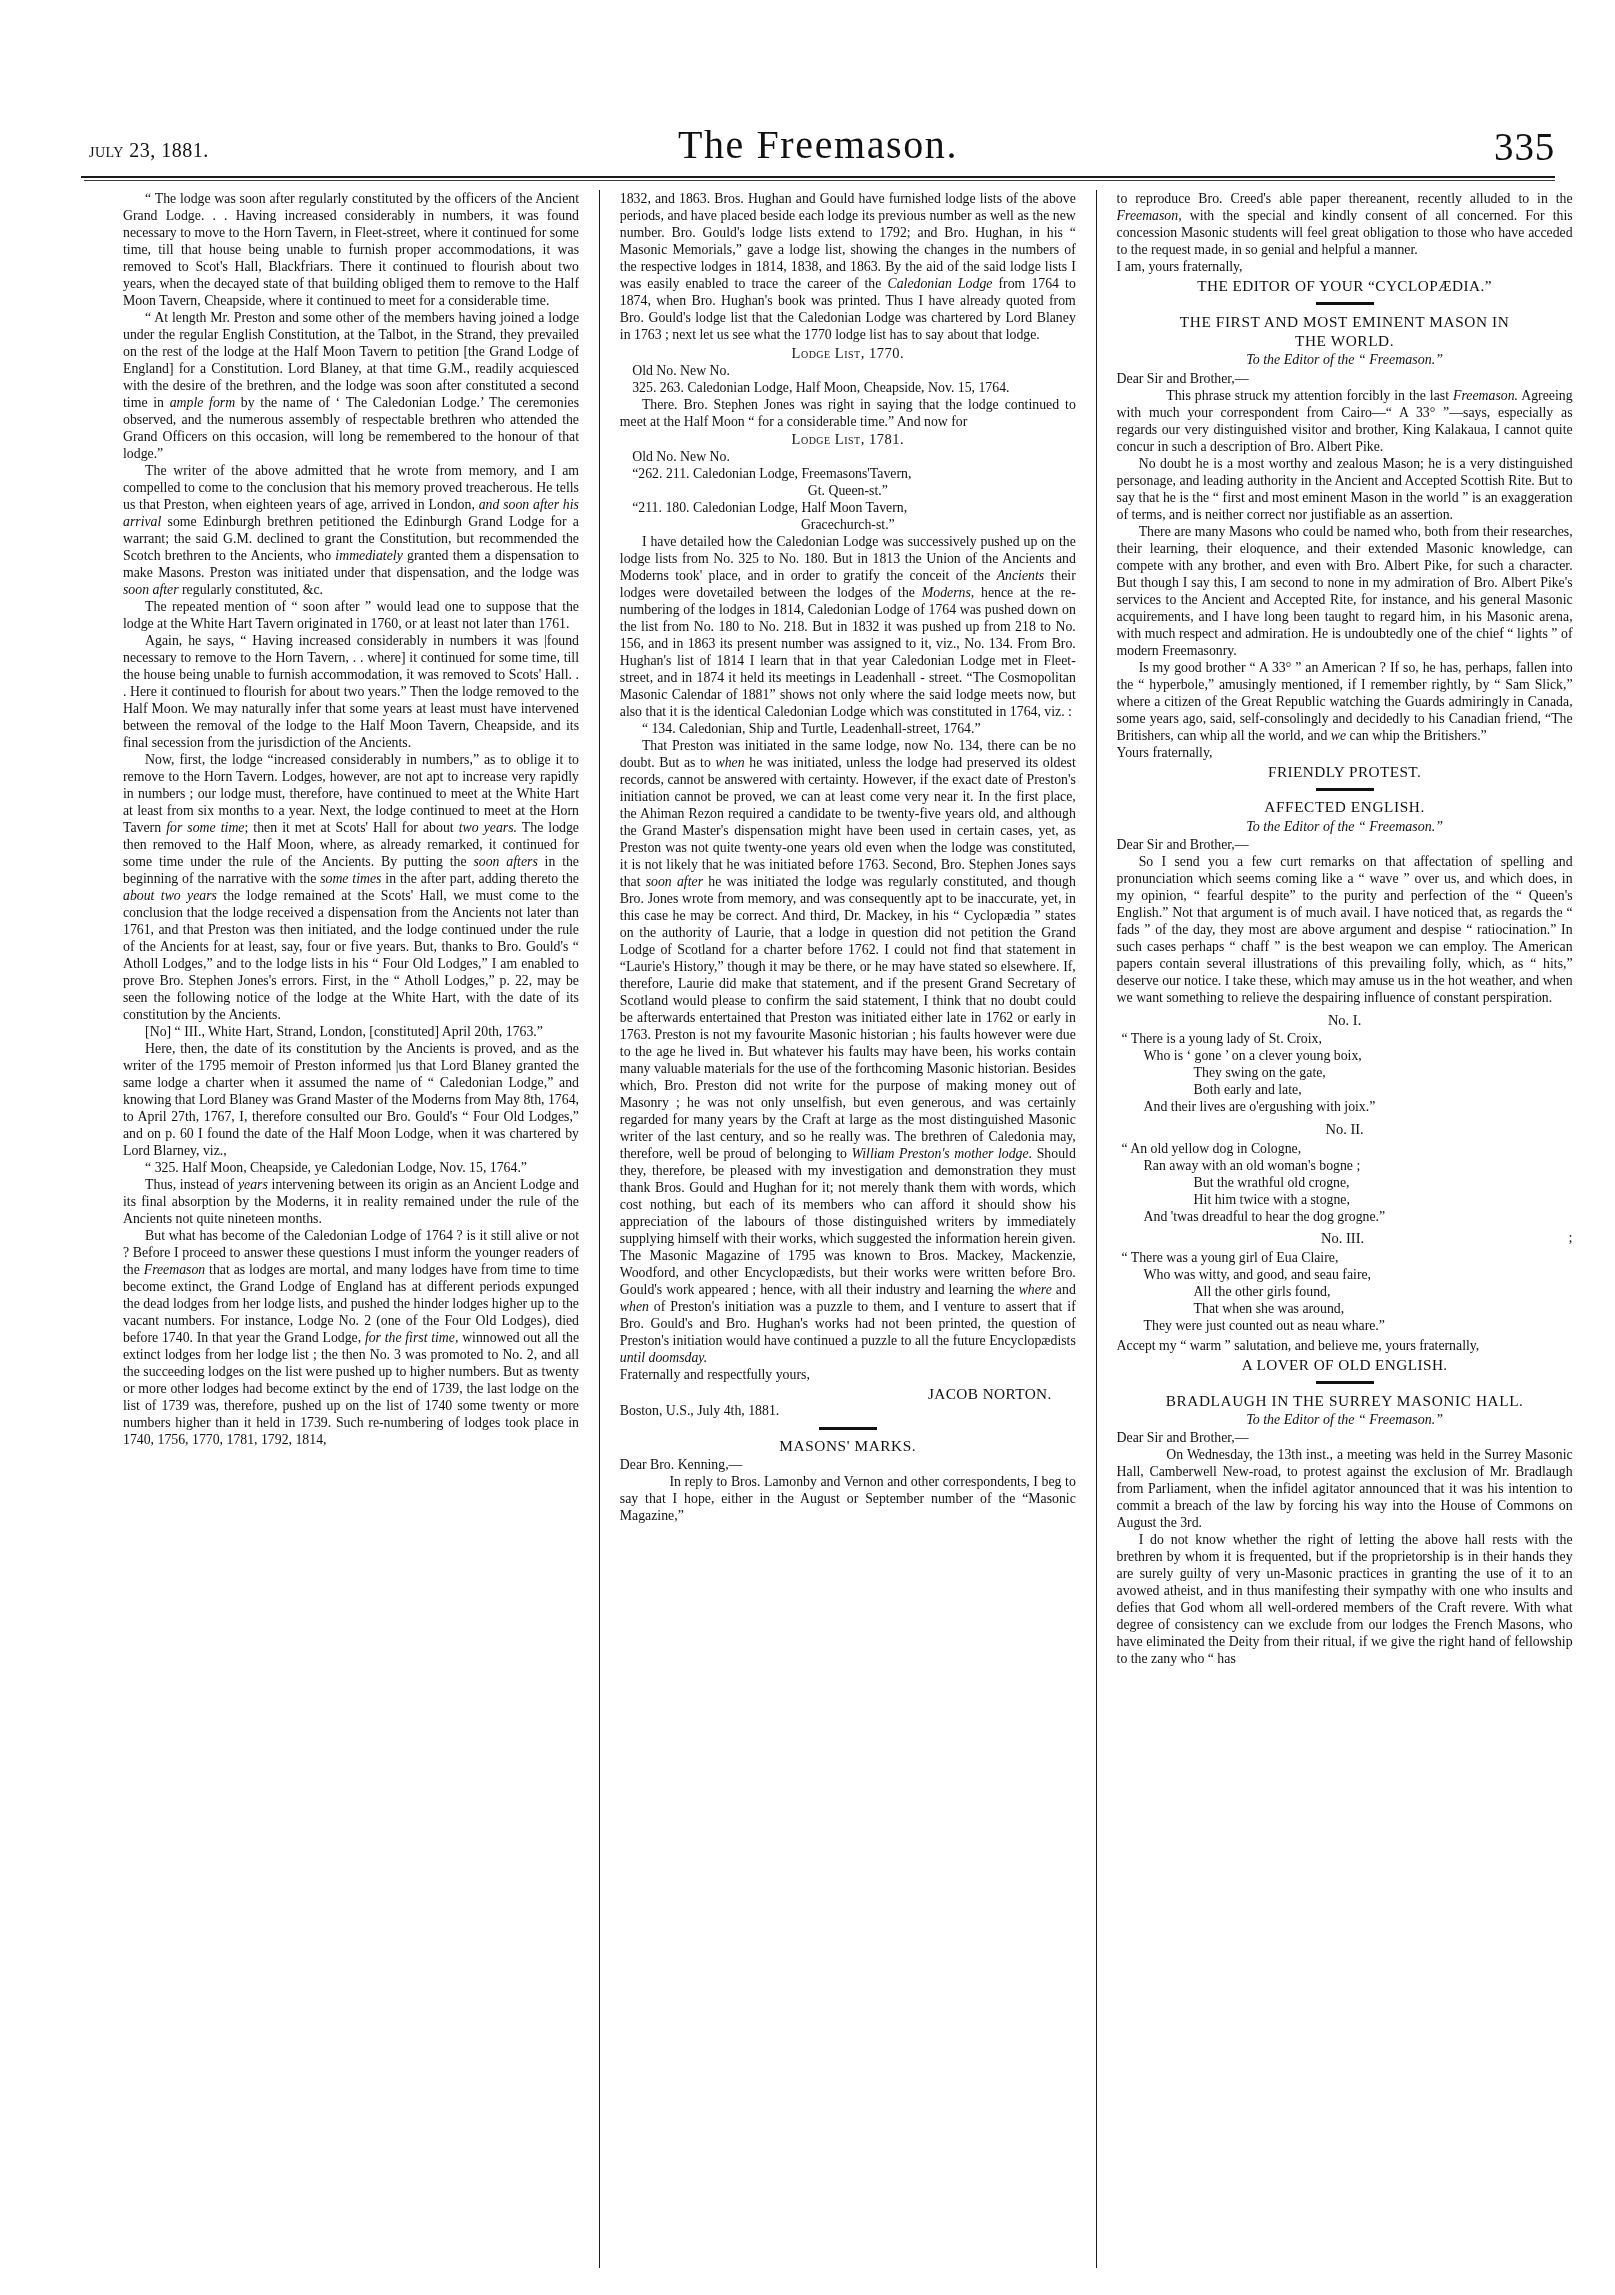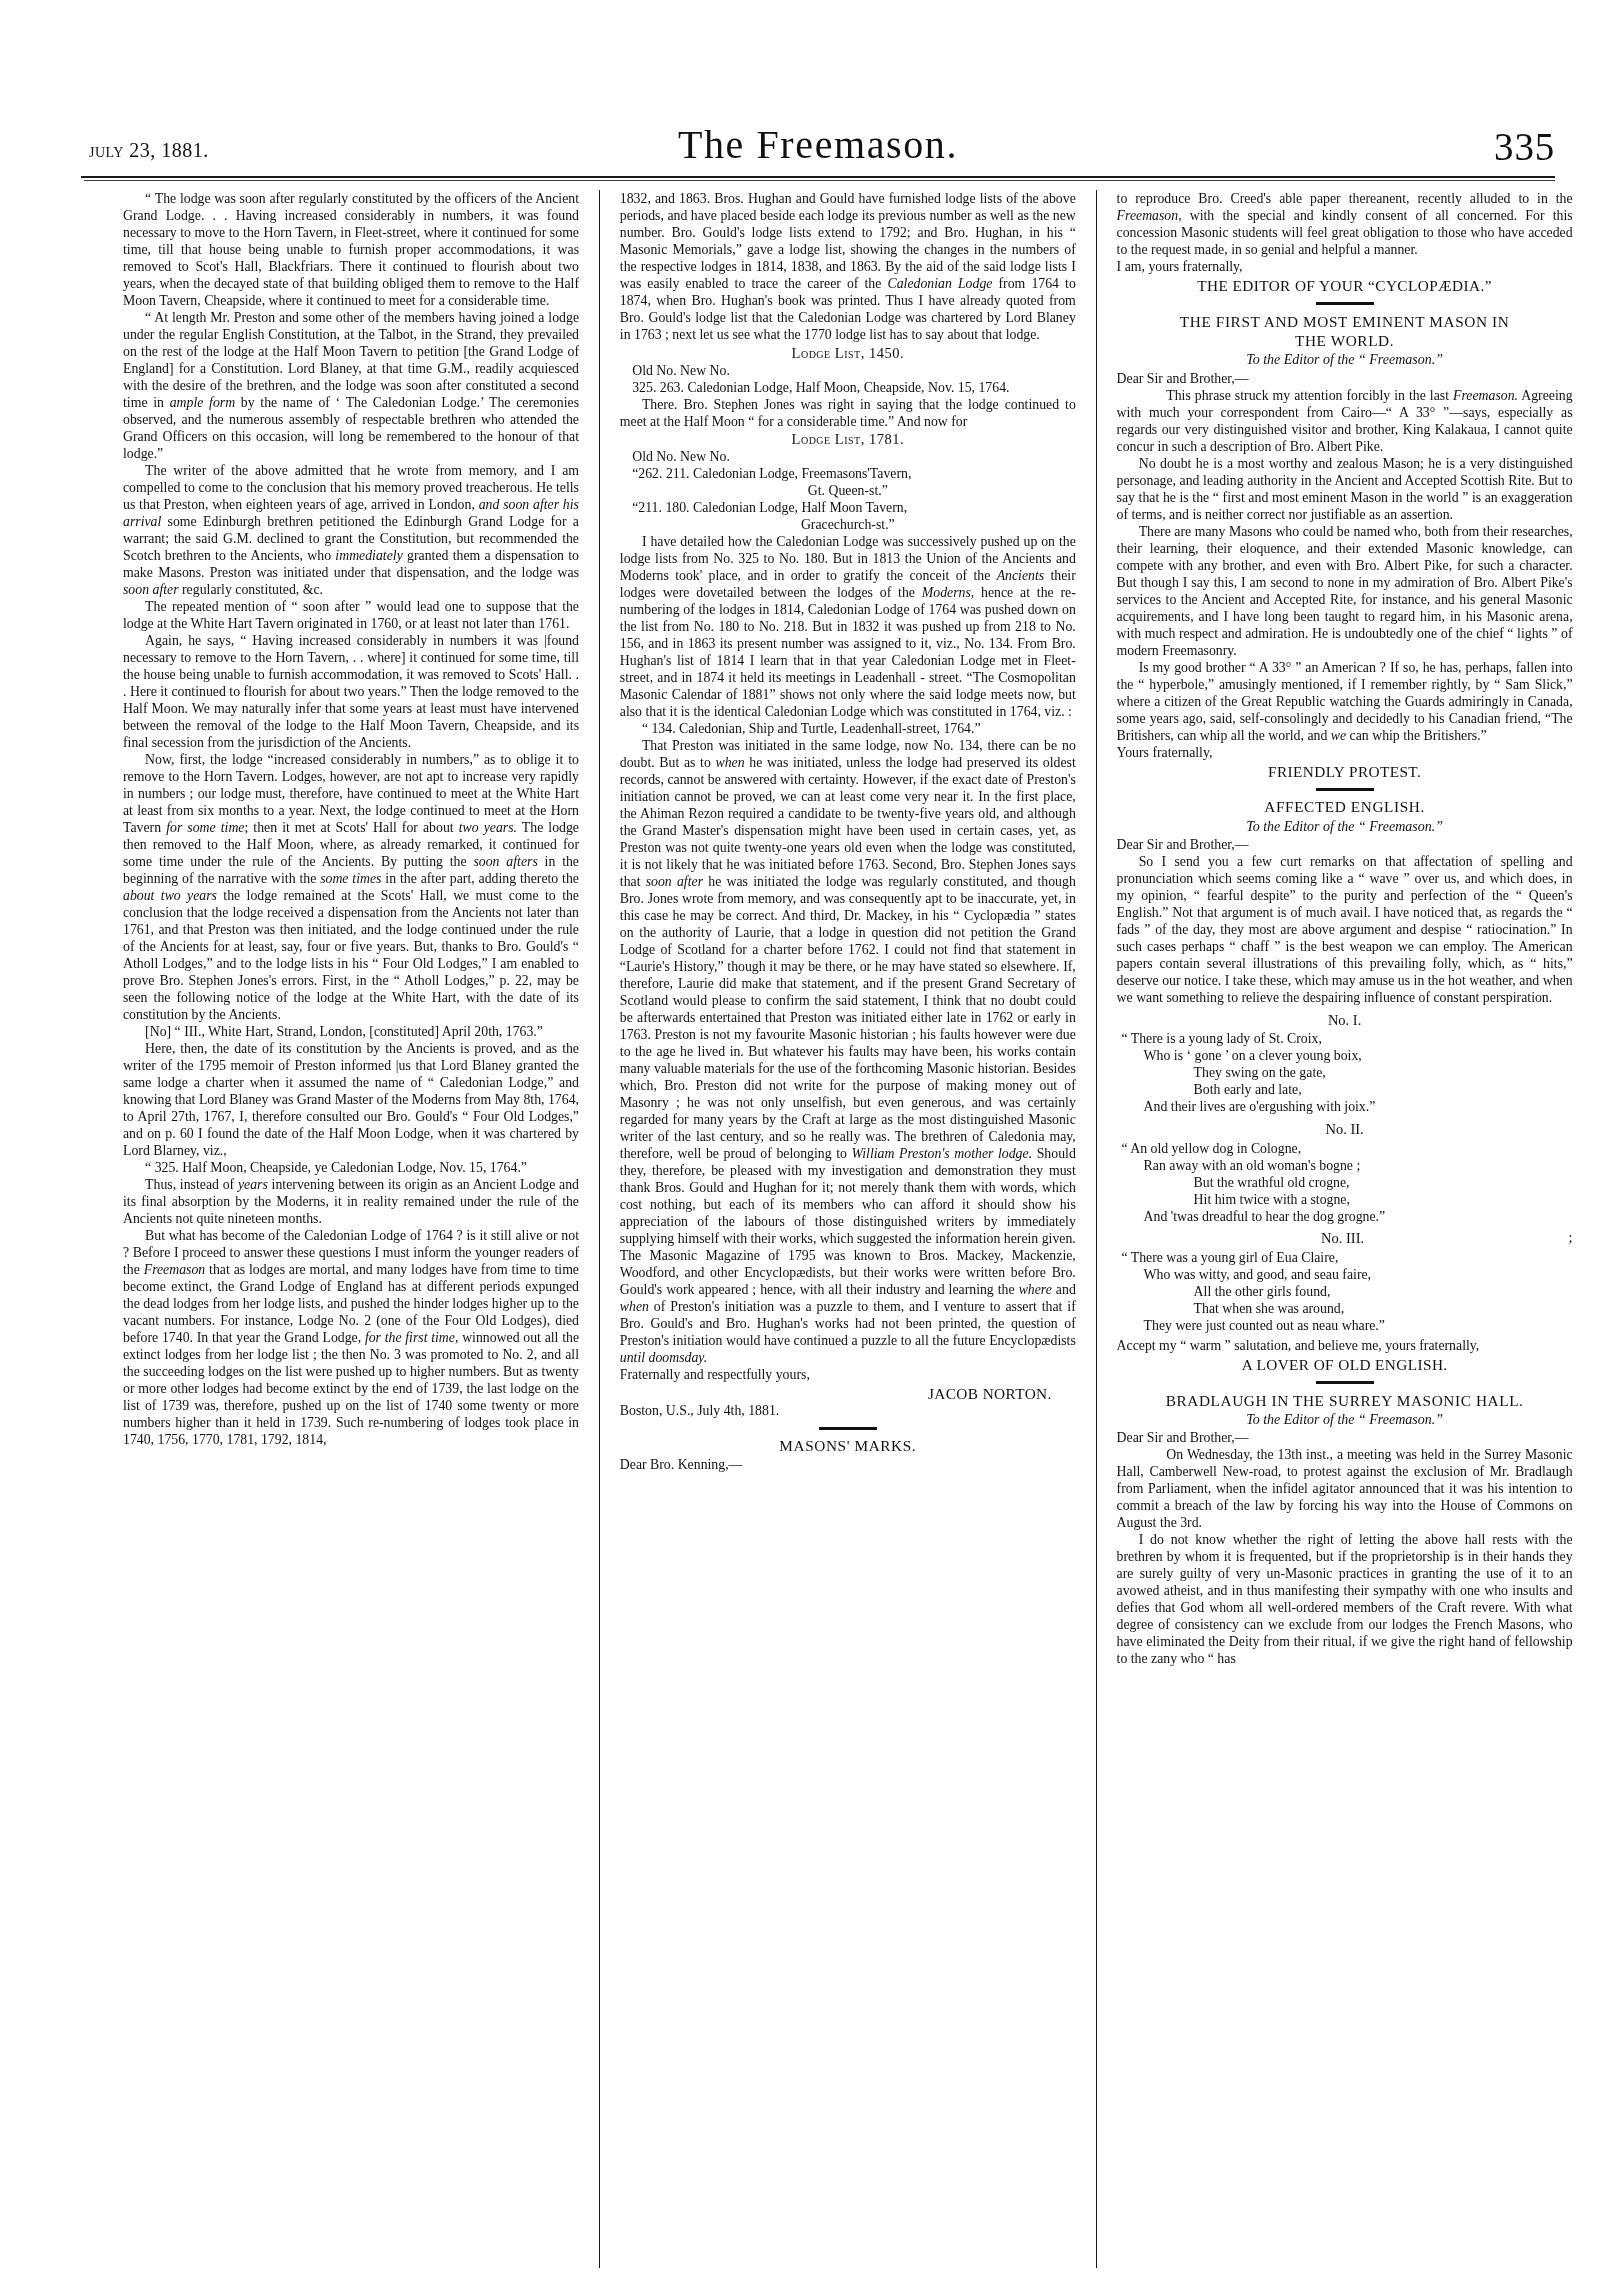--- a/index.html
+++ b/index.html
@@ -220,21 +220,21 @@
       <p>“ 325. Half Moon, Cheapside, ye Caledonian Lodge, Nov. 15, 1764.”</p>
       <p>Thus, instead of <i>years</i> intervening between its origin as an Ancient Lodge and its final absorption by the Moderns, it in reality remained under the rule of the Ancients not quite nineteen months.</p>
       <p>But what has become of the Caledonian Lodge of 1764 ? is it still alive or not ? Before I proceed to answer these questions I must inform the younger readers of the <i>Freemason</i> that as lodges are mortal, and many lodges have from time to time become extinct, the Grand Lodge of England has at different periods expunged the dead lodges from her lodge lists, and pushed the hinder lodges higher up to the vacant numbers. For instance, Lodge No. 2 (one of the Four Old Lodges), died before 1740. In that year the Grand Lodge, <i>for the first time,</i> winnowed out all the extinct lodges from her lodge list ; the then No. 3 was promoted to No. 2, and all the succeeding lodges on the list were pushed up to higher numbers. But as twenty or more other lodges had become extinct by the end of 1739, the last lodge on the list of 1739 was, therefore, pushed up on the list of 1740 some twenty or more numbers higher than it held in 1739. Such re-numbering of lodges took place in 1740, 1756, 1770, 1781, 1792, 1814,</p>
     </div>
 
     <div class="col-rule"></div>
 
     <div class="col">
       <p class="noindent">1832, and 1863. Bros. Hughan and Gould have furnished lodge lists of the above periods, and have placed beside each lodge its previous number as well as the new number. Bro. Gould's lodge lists extend to 1792; and Bro. Hughan, in his “ Masonic Memorials,” gave a lodge list, showing the changes in the numbers of the respective lodges in 1814, 1838, and 1863. By the aid of the said lodge lists I was easily enabled to trace the career of the <i>Caledonian Lodge</i> from 1764 to 1874, when Bro. Hughan's book was printed. Thus I have already quoted from Bro. Gould's lodge list that the Caledonian Lodge was chartered by Lord Blaney in 1763 ; next let us see what the 1770 lodge list has to say about that lodge.</p>
 
-      <p class="list-head">Lodge List, 1450.</p>
+      <p class="list-head">Lodge List, 1770.</p>
       <p class="oldnew">Old No.  New No.</p>
       <p class="lodge-line">325.            263.    Caledonian Lodge, Half Moon, Cheapside, Nov. 15, 1764.</p>
 
       <p>There. Bro. Stephen Jones was right in saying that the lodge continued to meet at the Half Moon “ for a considerable time.” And now for</p>
 
       <p class="list-head">Lodge List, 1781.</p>
       <p class="oldnew">Old No.  New No.</p>
       <p class="lodge-line">“262.        211.   Caledonian Lodge, Freemasons'Tavern,</p>
       <p class="lodge-center">Gt. Queen-st.”</p>
       <p class="lodge-line">“211.        180.   Caledonian Lodge, Half Moon Tavern,</p>
@@ -245,20 +245,21 @@
       <p>That Preston was initiated in the same lodge, now No. 134, there can be no doubt. But as to <i>when</i> he was initiated, unless the lodge had preserved its oldest records, cannot be answered with certainty. However, if the exact date of Preston's initiation cannot be proved, we can at least come very near it. In the first place, the Ahiman Rezon required a candidate to be twenty-five years old, and although the Grand Master's dispensation might have been used in certain cases, yet, as Preston was not quite twenty-one years old even when the lodge was constituted, it is not likely that he was initiated before 1763. Second, Bro. Stephen Jones says that <i>soon after</i> he was initiated the lodge was regularly constituted, and though Bro. Jones wrote from memory, and was consequently apt to be inaccurate, yet, in this case he may be correct. And third, Dr. Mackey, in his “ Cyclopædia ” states on the authority of Laurie, that a lodge in question did not petition the Grand Lodge of Scotland for a charter before 1762. I could not find that statement in “Laurie's History,” though it may be there, or he may have stated so elsewhere. If, therefore, Laurie did make that statement, and if the present Grand Secretary of Scotland would please to confirm the said statement, I think that no doubt could be afterwards entertained that Preston was initiated either late in 1762 or early in 1763. Preston is not my favourite Masonic historian ; his faults however were due to the age he lived in. But whatever his faults may have been, his works contain many valuable materials for the use of the forthcoming Masonic historian. Besides which, Bro. Preston did not write for the purpose of making money out of Masonry ; he was not only unselfish, but even generous, and was certainly regarded for many years by the Craft at large as the most distinguished Masonic writer of the last century, and so he really was. The brethren of Caledonia may, therefore, well be proud of belonging to <i>William Preston's mother lodge.</i> Should they, therefore, be pleased with my investigation and demonstration they must thank Bros. Gould and Hughan for it; not merely thank them with words, which cost nothing, but each of its members who can afford it should show his appreciation of the labours of those distinguished writers by immediately supplying himself with their works, which suggested the information herein given. The Masonic Magazine of 1795 was known to Bros. Mackey, Mackenzie, Woodford, and other Encyclopædists, but their works were written before Bro. Gould's work appeared ; hence, with all their industry and learning the <i>where</i> and <i>when</i> of Preston's initiation was a puzzle to them, and I venture to assert that if Bro. Gould's and Bro. Hughan's works had not been printed, the question of Preston's initiation would have continued a puzzle to all the future Encyclopædists <i>until doomsday.</i></p>
 
       <p class="noindent">Fraternally and respectfully yours,</p>
       <p class="signoff">JACOB NORTON.</p>
       <p class="noindent">Boston, U.S., July 4th, 1881.</p>
 
       <div class="divider"></div>
 
       <p class="sec-head">Masons' Marks.</p>
       <p class="noindent">Dear Bro. Kenning,—</p>
+      <p class="bigindent">In reply to Bros. Lamonby and Vernon and other correspondents, I beg to say that I hope, either in the August or September number of the “Masonic Magazine,”</p>
     </div>
 
     <div class="col-rule"></div>
 
     <div class="col">
       <p class="noindent">to reproduce Bro. Creed's able paper thereanent, recently alluded to in the <i>Freemason,</i> with the special and kindly consent of all concerned. For this concession Masonic students will feel great obligation to those who have acceded to the request made, in so genial and helpful a manner.</p>
       <p class="noindent">I am, yours fraternally,</p>
       <p class="signoff-center">THE EDITOR OF YOUR “CYCLOPÆDIA.”</p>
 
       <div class="divider"></div>

